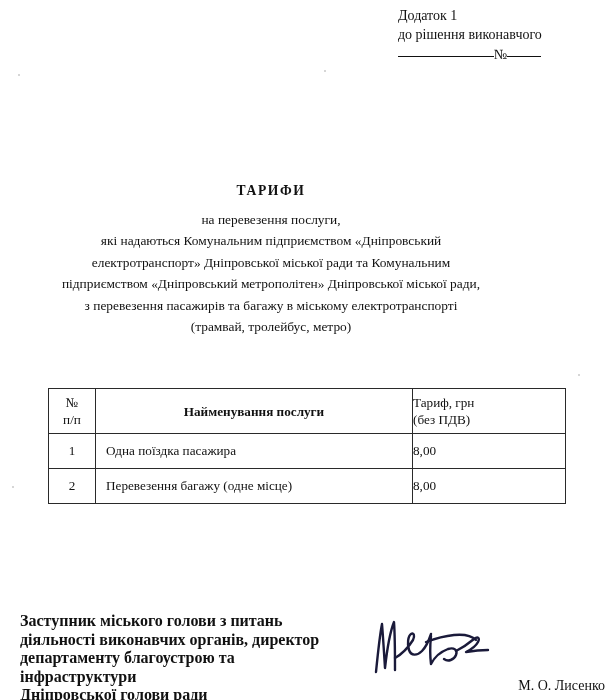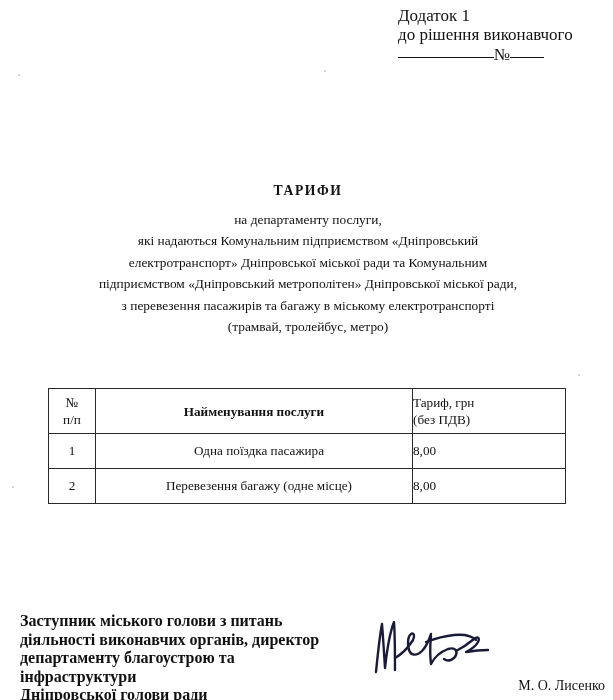--- a/index.html
+++ b/index.html
@@ -19,21 +19,21 @@
     position: relative;
     width: 613px;
     height: 700px;
   }
   
   .header-block {
     position: absolute;
     left: 398px;
     top: 6px;
     width: 210px;
-    font-size: 17px;
+    font-size: 14px;
     line-height: 19px;
     text-align: left;
   }
   .header-block .line {
     white-space: nowrap;
   }
   .header-block .num-line {
     margin-top: 1px;
     letter-spacing: 0px;
   }
@@ -51,21 +51,20 @@
   }
   
   .title-block {
     position: absolute;
     left: 0;
     top: 180px;
     width: 542px;
     text-align: center;
     font-size: 13.4px;
     line-height: 21.5px;
-    margin-left: 37px;
   }
   .title-main {
     font-weight: bold;
     letter-spacing: 1.6px;
     font-size: 13.6px;
     margin-bottom: 7px;
   }
   .title-sub {
     padding: 0 28px;
   }
@@ -82,21 +81,21 @@
     border: 1px solid #2a2a2a;
     padding: 0;
     font-weight: normal;
   }
   .tariff-table .c-num {
     width: 46px;
     text-align: center;
     vertical-align: middle;
   }
   .tariff-table .c-name {
-    text-align: center;
+    text-align: left;
     padding-left: 10px;
     vertical-align: middle;
   }
   .tariff-table .c-name-head {
     text-align: center;
     padding-left: 0;
     vertical-align: middle;
     font-weight: bold;
   }
   .tariff-table .c-price {
@@ -156,21 +155,21 @@
   <div class="header-block">
     <div class="line">Додаток 1</div>
     <div class="line">до рішення виконавчого</div>
     <div class="num-line">
       <span class="rule"></span><span>№</span><span class="rule2"></span>
     </div>
   </div>
 
   <div class="title-block">
     <div class="title-main">ТАРИФИ</div>
-    <div class="title-sub">на департаменту послуги,</div>
+    <div class="title-sub">на перевезення послуги,</div>
     <div class="title-sub">які надаються Комунальним підприємством «Дніпровський</div>
     <div class="title-sub">електротранспорт» Дніпровської міської ради та Комунальним</div>
     <div class="title-sub">підприємством «Дніпровський метрополітен» Дніпровської міської ради,</div>
     <div class="title-sub">з перевезення пасажирів та багажу в міському електротранспорті</div>
     <div class="title-sub">(трамвай, тролейбус, метро)</div>
   </div>
 
   <table class="tariff-table">
     <thead>
       <tr>

